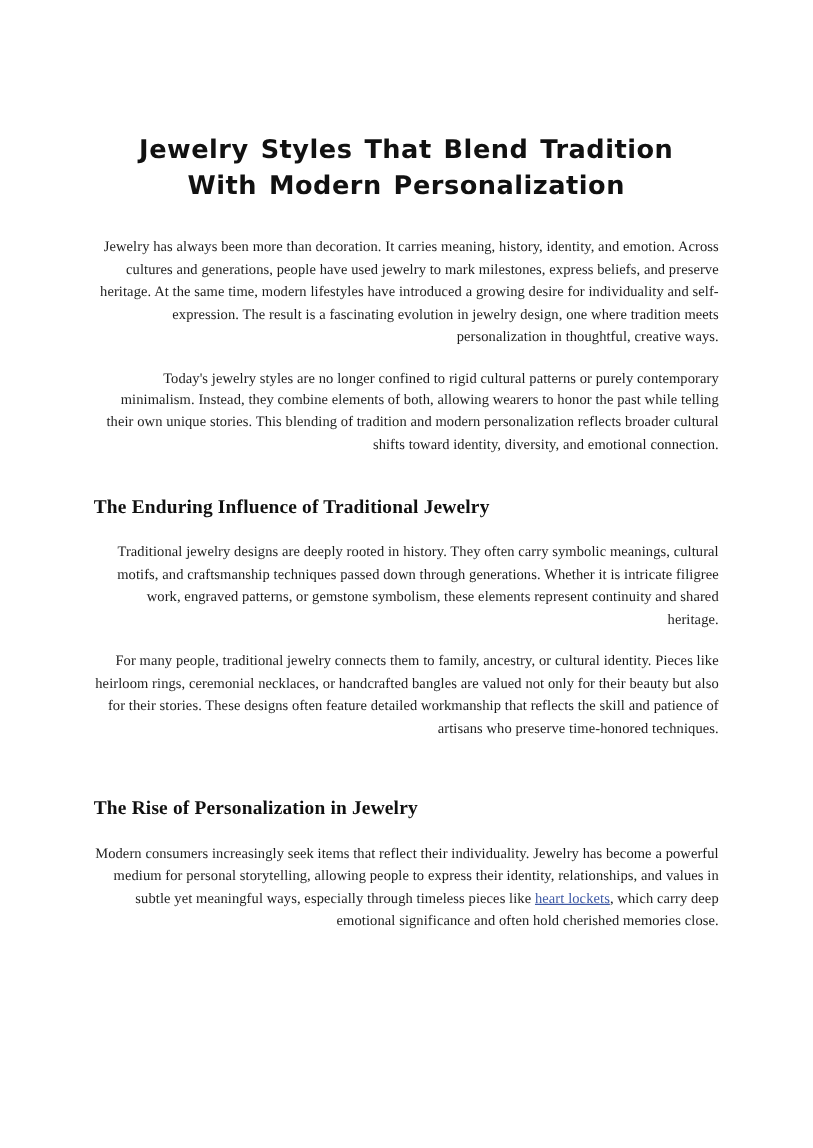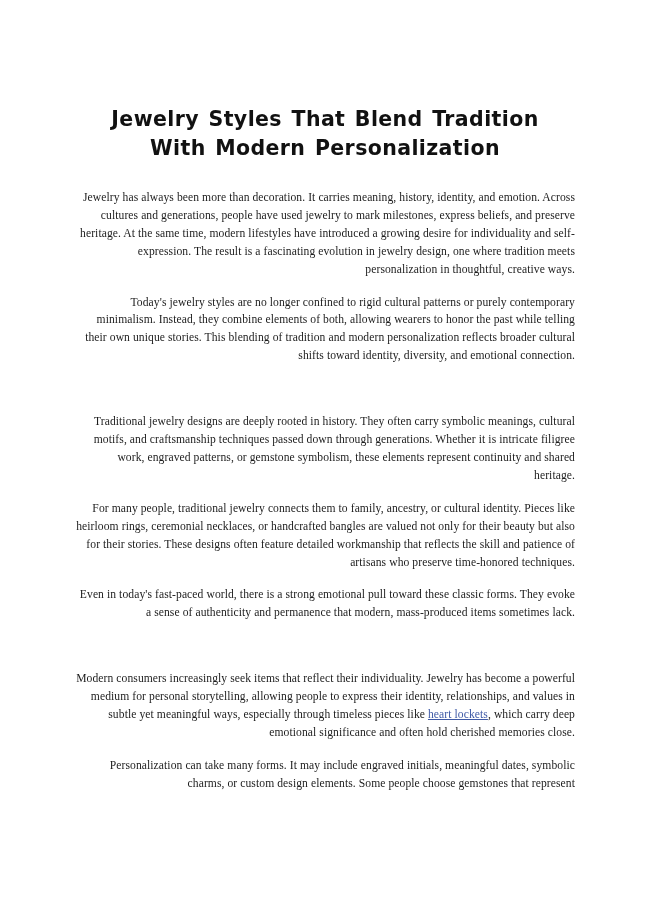--- a/index.html
+++ b/index.html
@@ -89,38 +89,38 @@
     <div class="sp-title-to-p1"></div>
 
     <p class="body-text">Jewelry has always been more than decoration. It carries meaning, history, identity, and emotion. Across cultures and generations, people have used jewelry to mark milestones, express beliefs, and preserve heritage. At the same time, modern lifestyles have introduced a growing desire for individuality and self-expression. The result is a fascinating evolution in jewelry design, one where tradition meets personalization in thoughtful, creative ways.</p>
 
     <div class="sp-para"></div>
 
     <p class="body-text">Today's jewelry styles are no longer confined to rigid cultural patterns or purely contemporary minimalism. Instead, they combine elements of both, allowing wearers to honor the past while telling their own unique stories. This blending of tradition and modern personalization reflects broader cultural shifts toward identity, diversity, and emotional connection.</p>
 
     <div class="sp-before-h2"></div>
 
+    <h2 class="section-heading">The Enduring Influence of Traditional Jewelry</h2>
 
     <div class="sp-after-h2"></div>
 
     <p class="body-text">Traditional jewelry designs are deeply rooted in history. They often carry symbolic meanings, cultural motifs, and craftsmanship techniques passed down through generations. Whether it is intricate filigree work, engraved patterns, or gemstone symbolism, these elements represent continuity and shared heritage.</p>
 
     <div class="sp-para"></div>
 
     <p class="body-text">For many people, traditional jewelry connects them to family, ancestry, or cultural identity. Pieces like heirloom rings, ceremonial necklaces, or handcrafted bangles are valued not only for their beauty but also for their stories. These designs often feature detailed workmanship that reflects the skill and patience of artisans who preserve time-honored techniques.</p>
 
     <div class="sp-para"></div>
 
-    <p class="body-text">Even in today's fast-paced world, there is a strong emotional pull toward these classic forms. They evoke a sense of authenticity and permanence that modern, mass-produced items sometimes lack.</p>
 
     <div class="sp-before-h2"></div>
 
+    <h2 class="section-heading">The Rise of Personalization in Jewelry</h2>
 
     <div class="sp-after-h2"></div>
 
     <p class="body-text"><span>Modern consumers increasingly seek items that reflect their individuality. Jewelry has become a powerful medium for personal storytelling, allowing people to express their identity, relationships, and values in subtle yet meaningful ways, especially through timeless pieces like </span><a class="inline-link" href="#">heart lockets</a><span>, which carry deep emotional significance and often hold cherished memories close.</span></p>
 
     <div class="sp-para"></div>
 
-    <p class="body-text">Personalization can take many forms. It may include engraved initials, meaningful dates, symbolic charms, or custom design elements. Some people choose gemstones that represent</p>
 
   </div>
 </div>
 
 </body></html>

